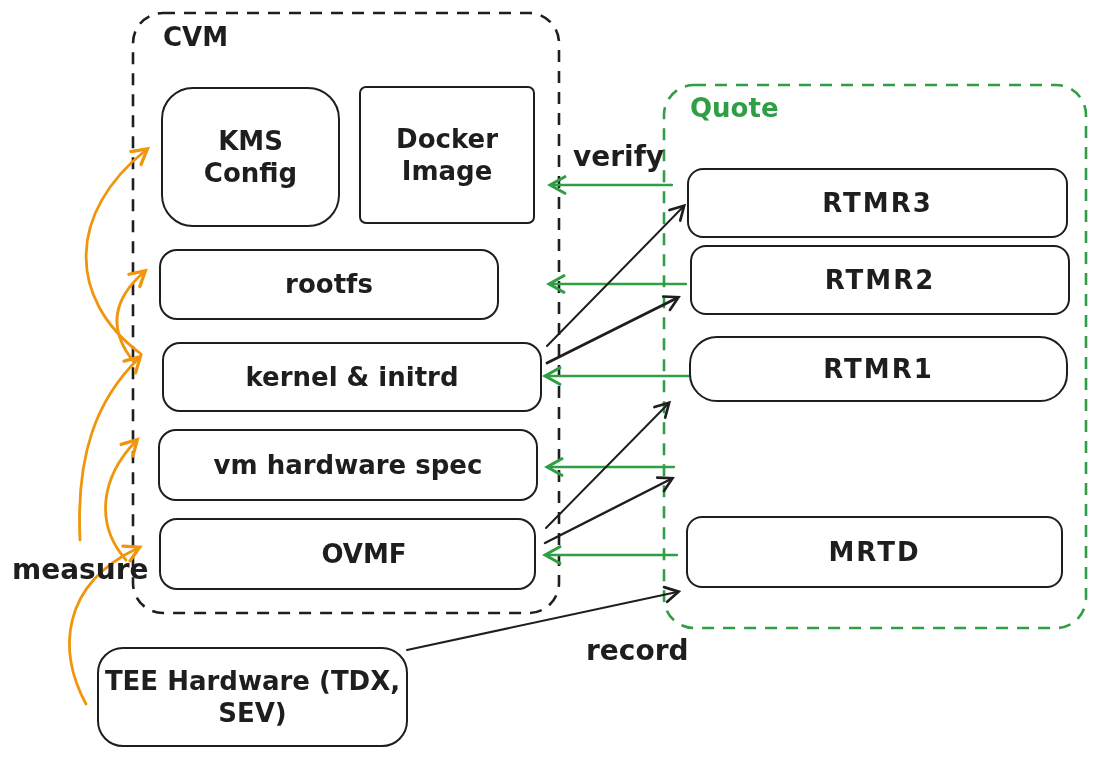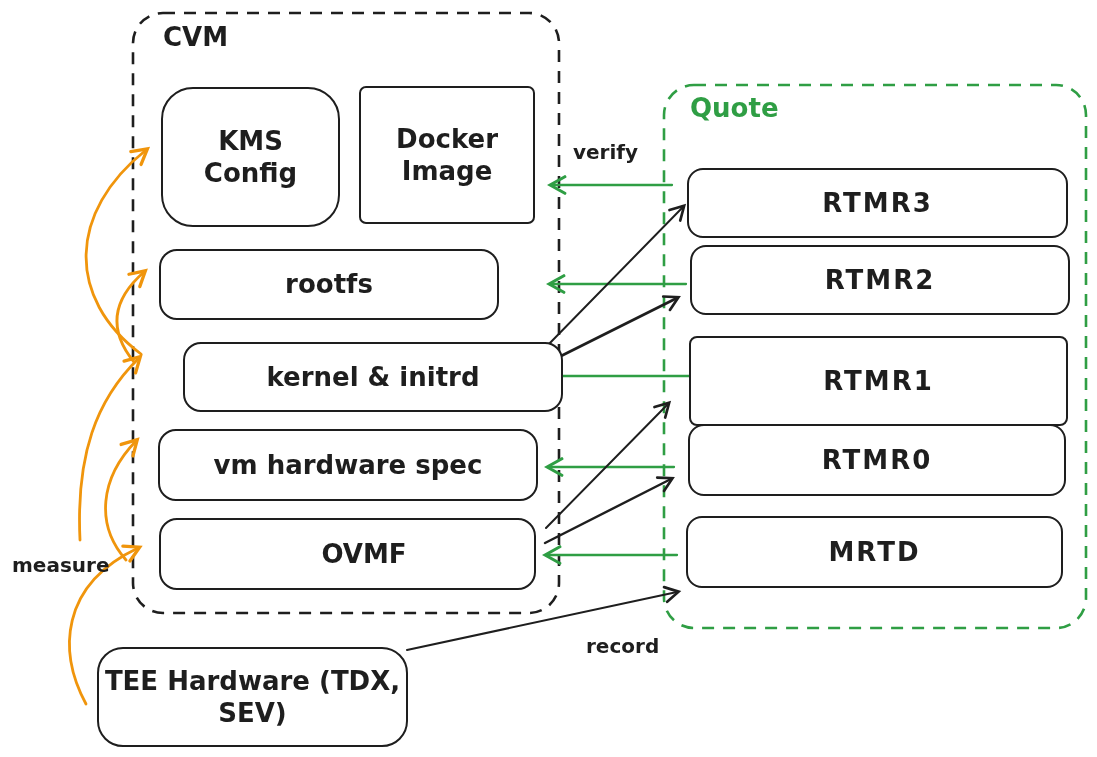--- a/index.html
+++ b/index.html
@@ -24,21 +24,21 @@
     box-sizing:border-box;
     line-height:1.25;
   }
   .reg-label{letter-spacing:2px;}
   .container-title{
     position:absolute;z-index:3;
     font-size:26px;font-weight:bold;
   }
   .edge-label{
     position:absolute;z-index:3;
-    font-size:20px;font-weight:bold;
+    font-size:28px;font-weight:bold;
     color:#1e1e1e;
   }
 </style>
 </head>
 <body>
 
 <div class="canvas">
 
   <svg class="wires" width="1097" height="757" viewBox="0 0 1097 757">
     <defs>
@@ -86,41 +86,38 @@
 
   <div class="node" style="left:161px;top:87px;width:179px;height:140px;border-radius:32px;padding:0 28px;">
     <span>KMS Config</span>
   </div>
   <div class="node" style="left:359px;top:86px;width:176px;height:138px;border-radius:7px;padding:0 20px;">
     <span>Docker Image</span>
   </div>
   <div class="node" style="left:159px;top:249px;width:340px;height:71px;border-radius:18px;">
     <span>rootfs</span>
   </div>
-  <div class="node" style="left:162px;top:342px;width:380px;height:70px;border-radius:18px;margin-left:21px;">
+  <div class="node" style="left:162px;top:342px;width:380px;height:70px;border-radius:18px;">
     <span>kernel &amp; initrd</span>
   </div>
   <div class="node" style="left:158px;top:429px;width:380px;height:72px;border-radius:18px;">
     <span>vm hardware spec</span>
   </div>
   <div class="node" style="left:159px;top:518px;width:377px;height:72px;border-radius:18px;padding-left:33px;">
     <span>OVMF</span>
   </div>
 
   <div class="node" style="left:687px;top:152px;width:381px;height:70px;border-radius:16px;margin-top:16px;">
     <span class="reg-label">RTMR3</span>
   </div>
   <div class="node" style="left:690px;top:245px;width:380px;height:70px;border-radius:16px;">
     <span class="reg-label">RTMR2</span>
   </div>
-  <div class="node" style="left:689px;top:336px;width:379px;height:90px;border-radius:8px;">
+  <div class="node" style="left:689px;top:336px;width:379px;height:66px;border-radius:28px;">
     <span class="reg-label">RTMR1</span>
-  </div>
-  <div class="node" style="left:688px;top:424px;width:378px;height:72px;border-radius:16px;">
-    <span class="reg-label">RTMR0</span>
   </div>
   <div class="node" style="left:686px;top:516px;width:377px;height:72px;border-radius:16px;">
     <span class="reg-label">MRTD</span>
   </div>
 
   <div class="node" style="left:97px;top:647px;width:311px;height:100px;border-radius:26px;">
     <span>TEE Hardware (TDX, SEV)</span>
   </div>
 
   <div class="edge-label" style="left:573px;top:140px;">verify</div>

